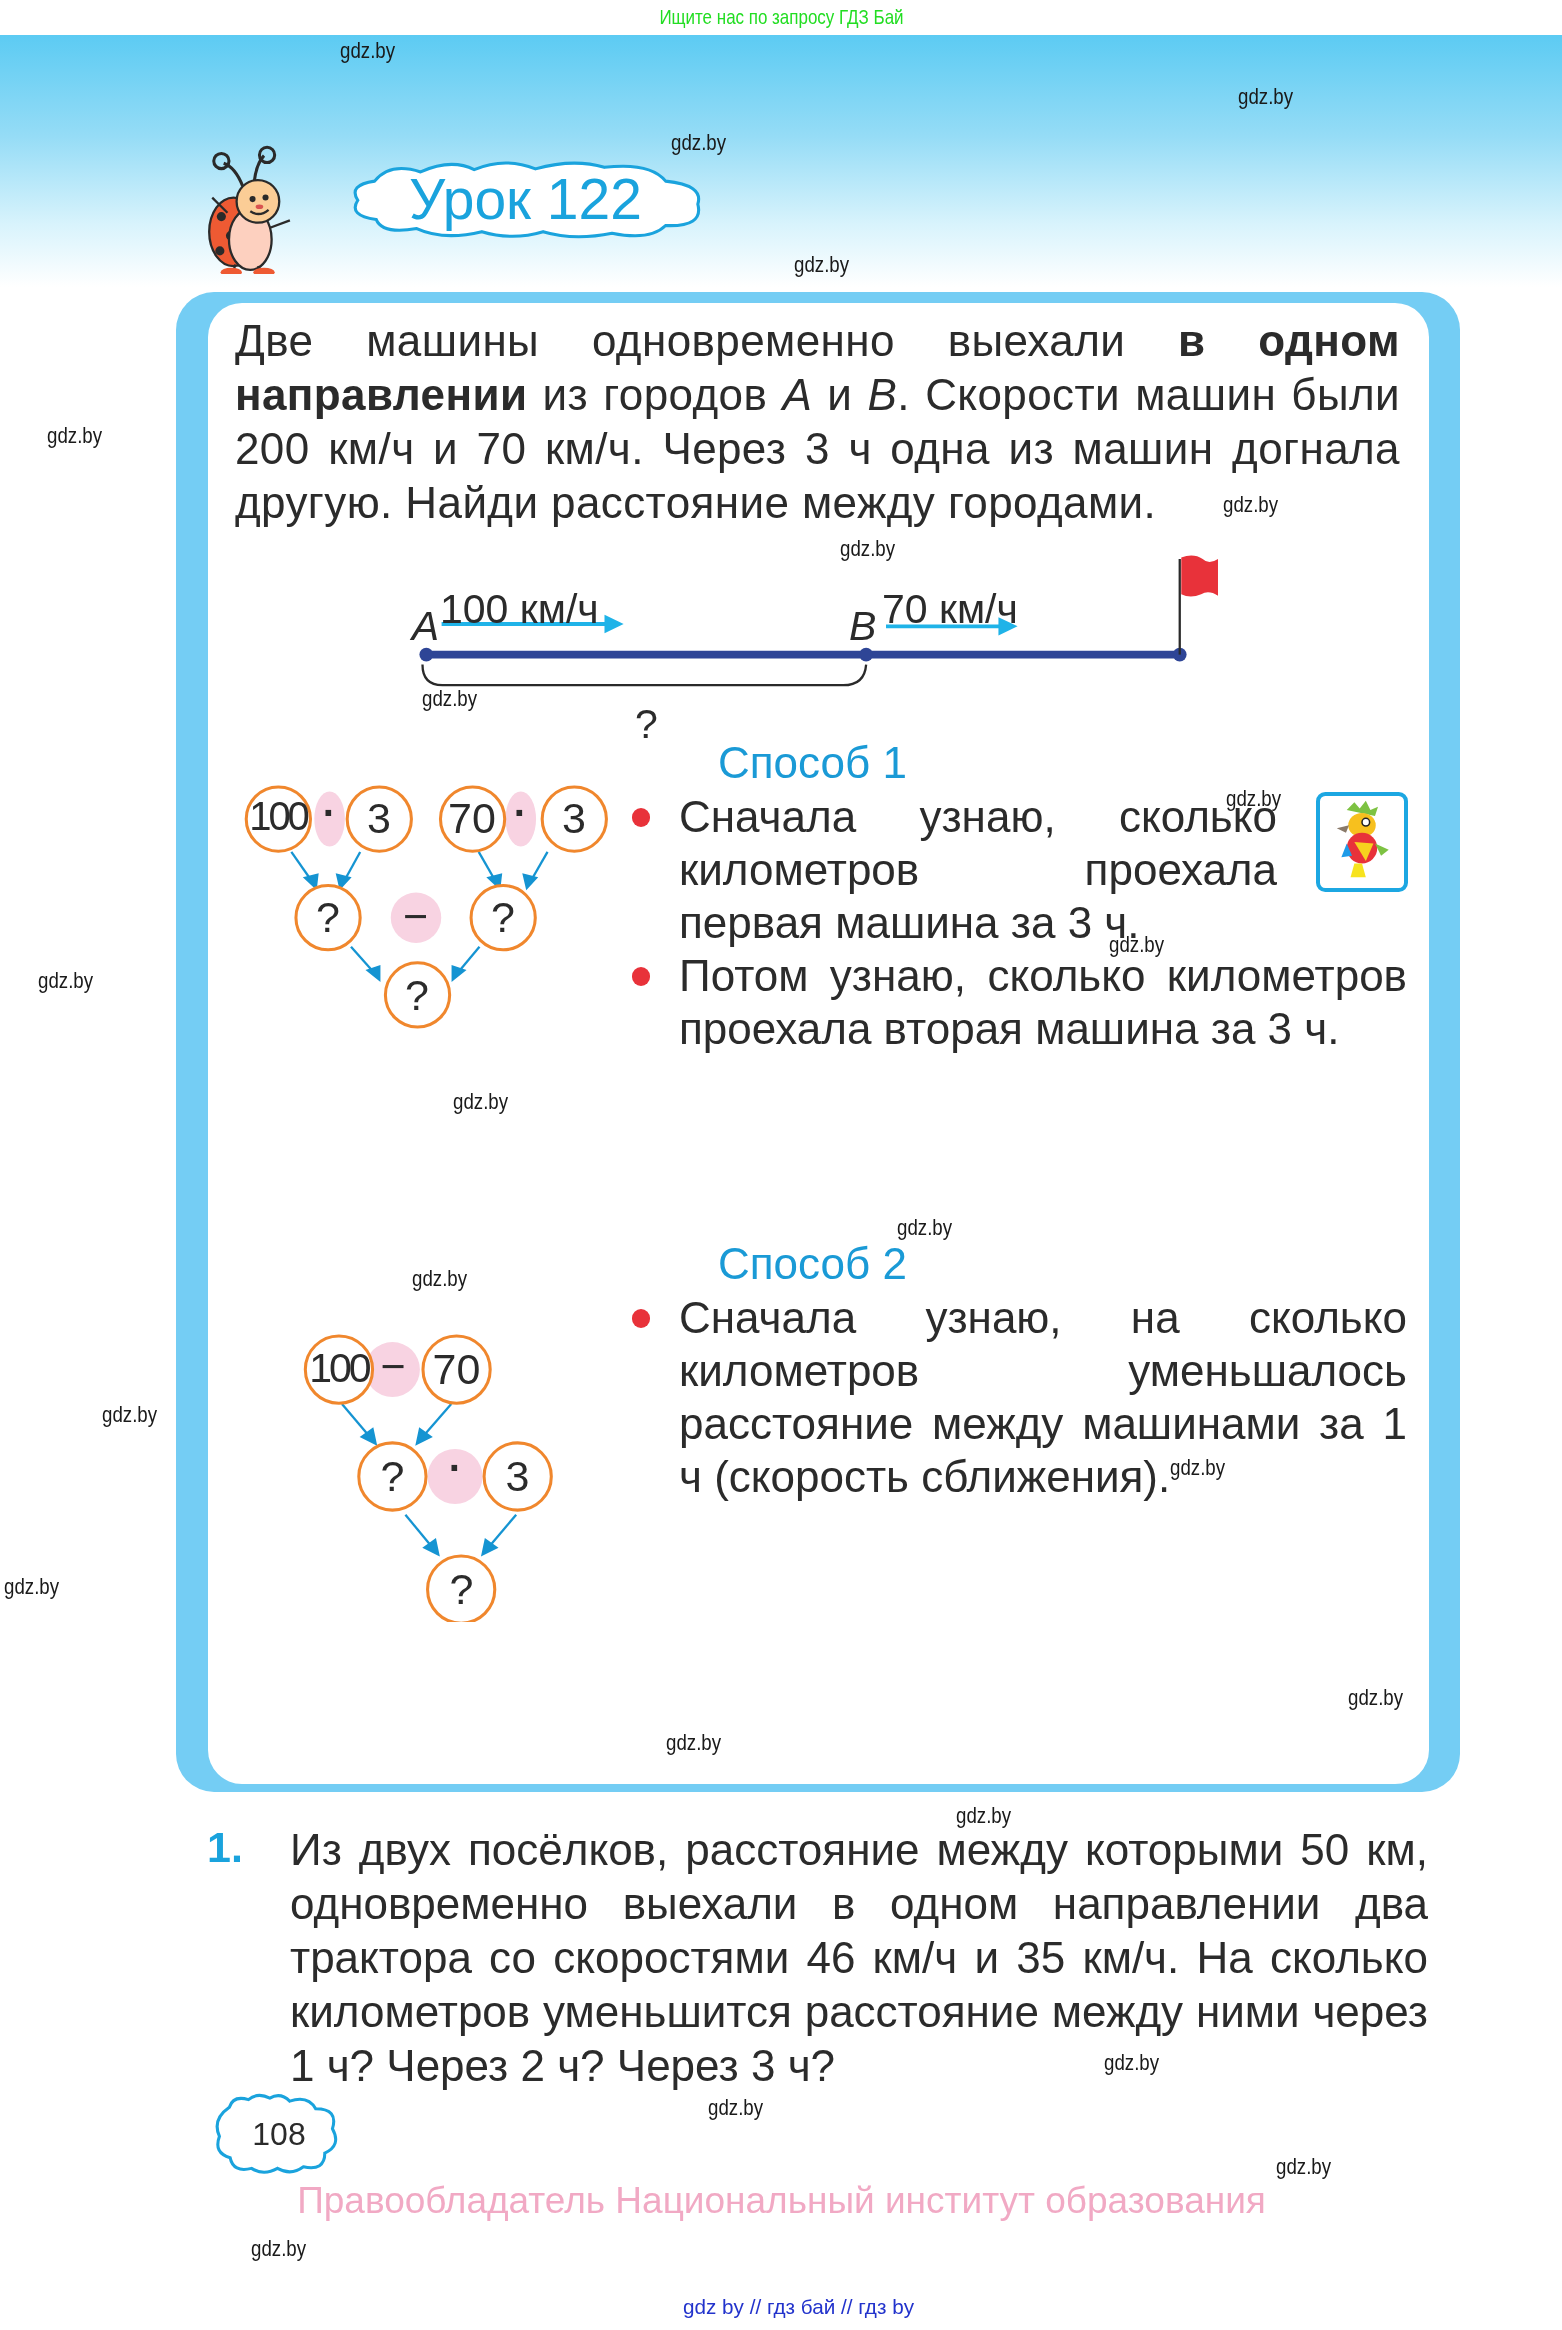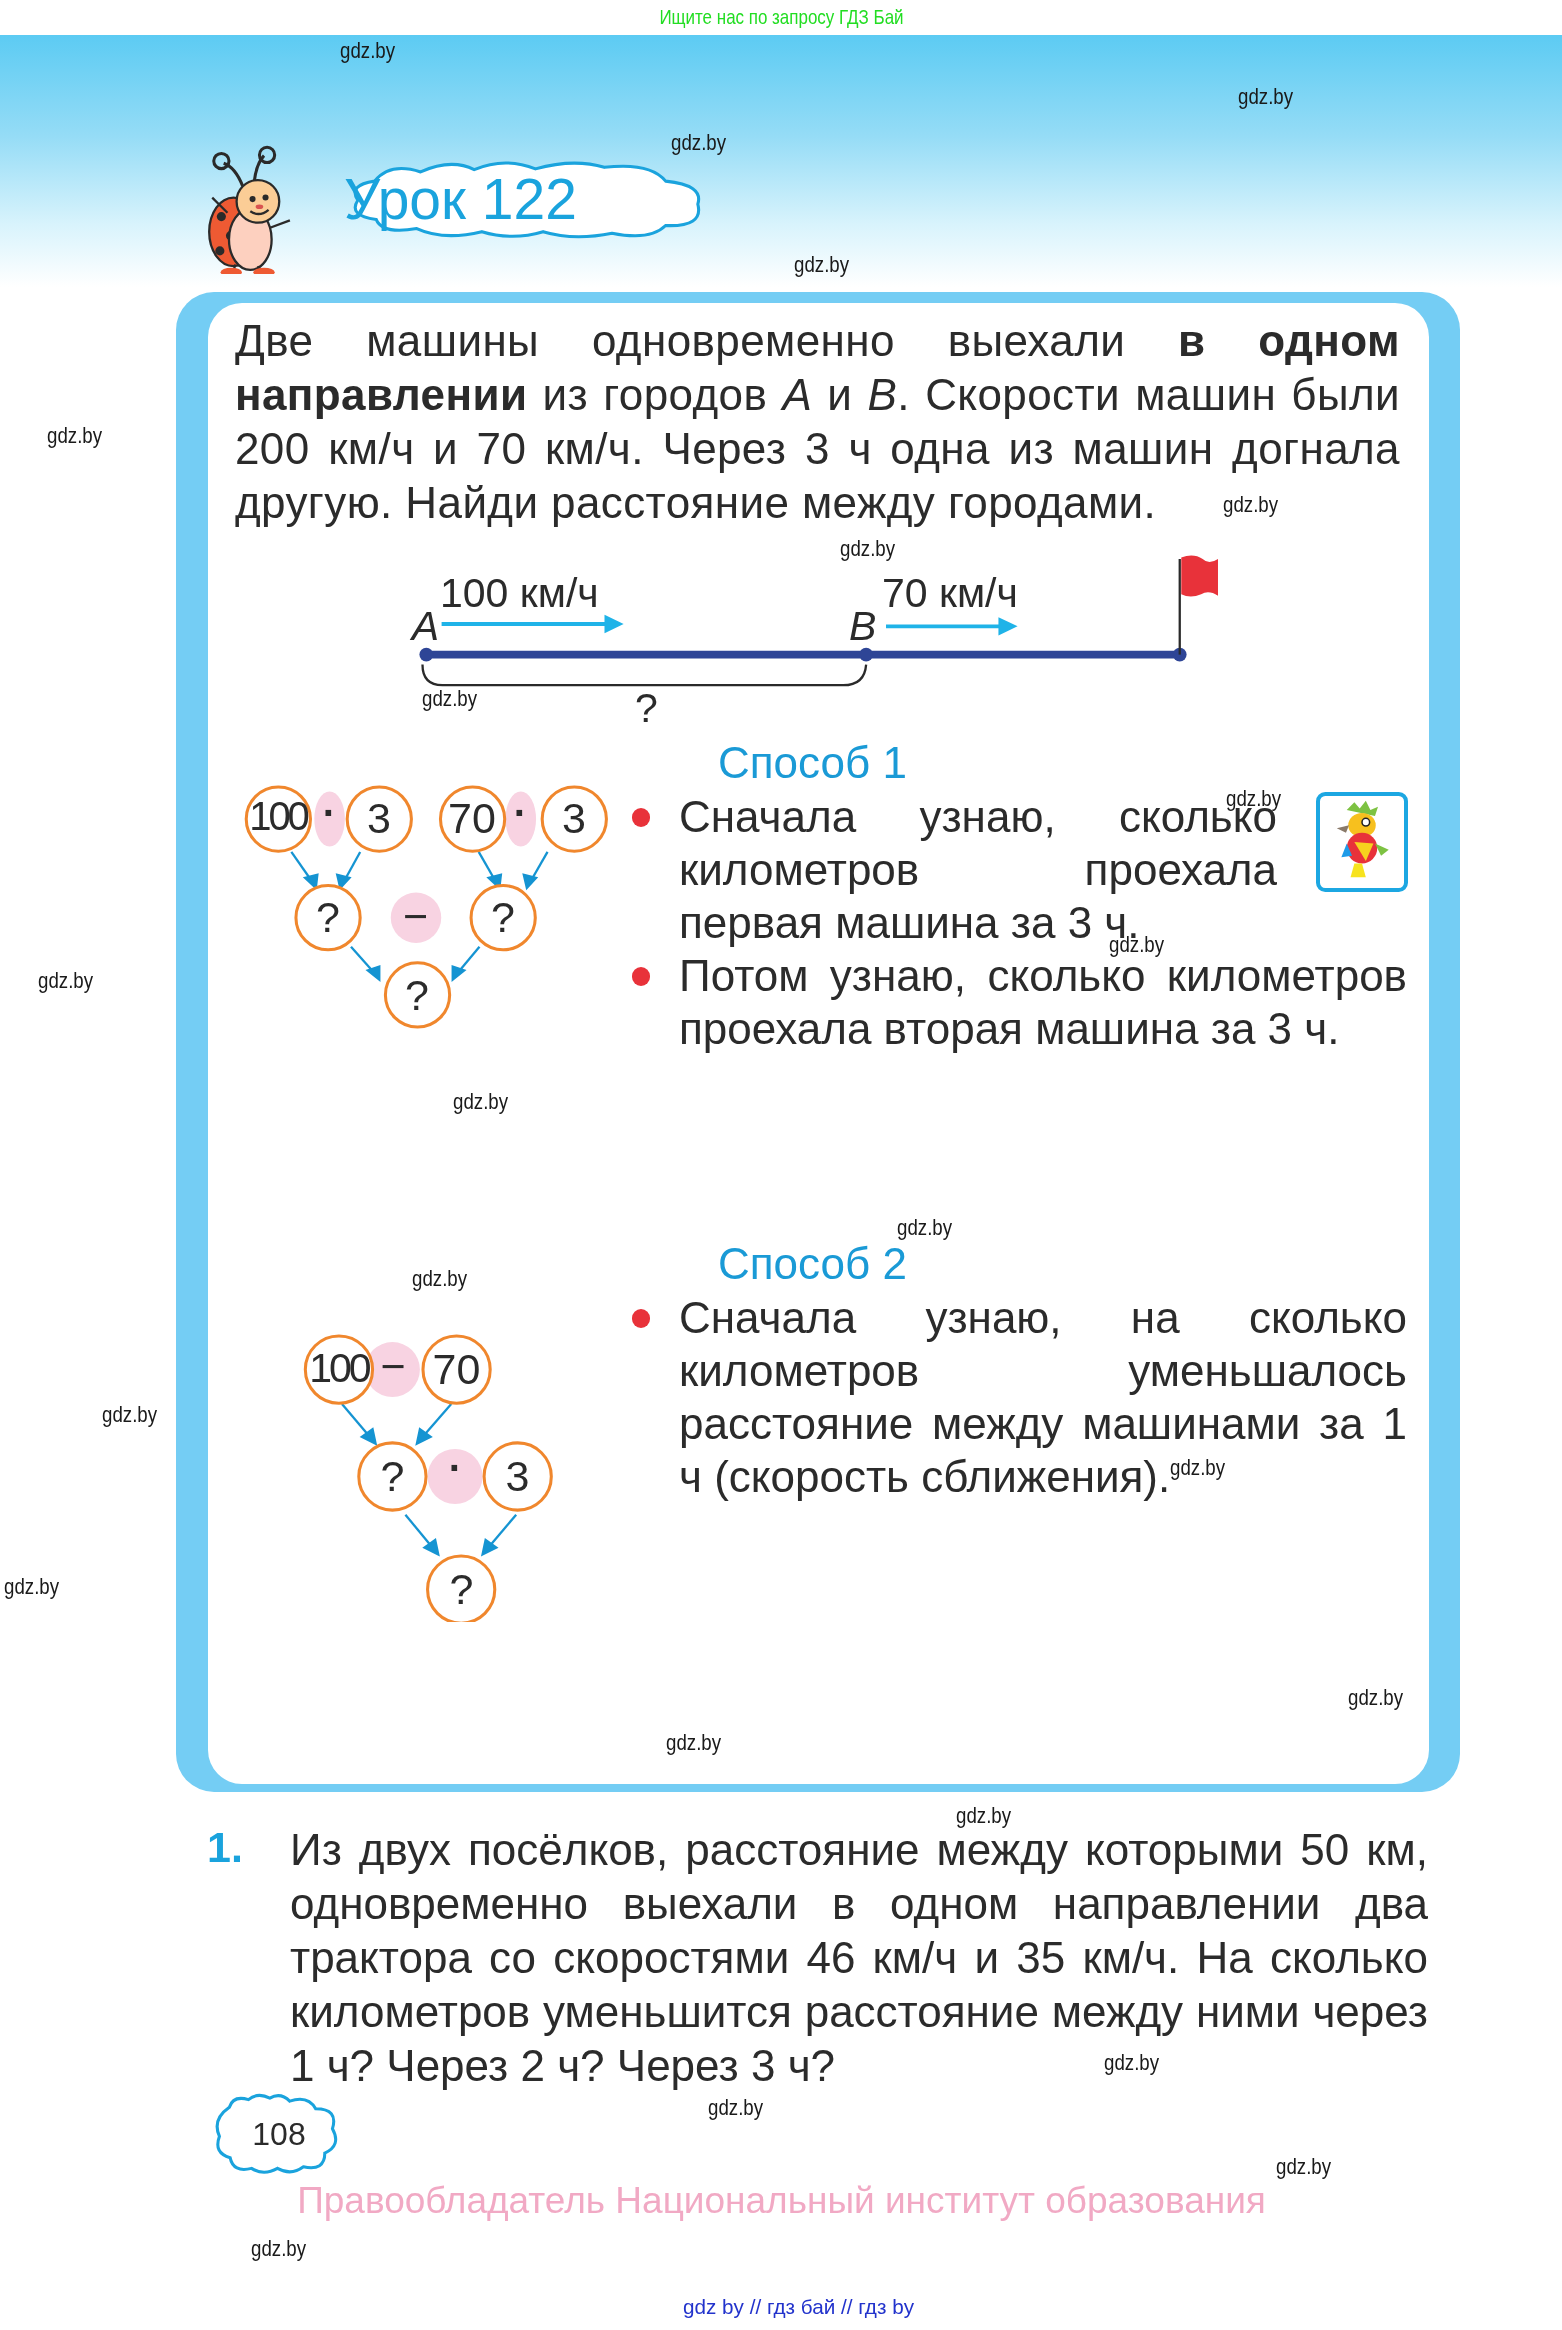--- a/index.html
+++ b/index.html
@@ -19,38 +19,38 @@
     left:0; top:35px; width:1563px; height:252px;
     background:linear-gradient(#5ccbf3 0%, #95dcf6 40%, #d8f3fc 75%, #ffffff 100%);
   }
   .wm { font-size:22px; color:#1a1a1a; transform:scaleX(0.85); transform-origin:left top; white-space:nowrap; }
   .cloud-title {
     left:344px; top:158px; width:363px; height:83px;
   }
   .cloud-title svg { position:absolute; left:0; top:0; }
   .lesson-label {
     position:absolute; left:0; top:0; width:363px; height:83px;
-    line-height:83px; font-size:57px; color:#1aa3dd;
+    text-align:center; line-height:83px; font-size:57px; color:#1aa3dd;
   }
   .box {
     left:176px; top:292px; width:1284px; height:1500px;
     background:#74cdf4; border-radius:38px;
   }
   .box-inner {
     left:208px; top:303px; width:1221px; height:1481px;
     background:#ffffff; border-radius:34px;
   }
   .para {
     left:235px; top:314px; width:1165px;
     font-size:44px; line-height:54px; text-align:justify;
     letter-spacing:0.4px;
   }
   .para b { font-weight:bold; }
   .para i, .it { font-style:italic; }
-  .speed { font-size:41px; color:#2b2b2b; white-space:nowrap; }
+  .speed { font-size:41px; color:#2b2b2b; white-space:nowrap;margin-top:16px; }
   .pt-label { font-size:41px; font-style:italic; color:#2b2b2b; }
   .method-h { font-size:44px; color:#1a9ad6; }
   .bullet-list { left:627px; width:780px; }
   .bl-item { position:relative; padding-left:52px; font-size:44px; line-height:53px; text-align:justify; }
   .bl-dot { position:absolute; left:4.6px; top:18.4px; width:18.4px; height:18.4px; border-radius:50%; background:#e8323a; }
   .parrot-box {
     left:1316px; top:792px; width:84px; height:92px;
     border:4.6px solid #1ca7e2; border-radius:9.2px; background:#fff;
   }
   .task {

